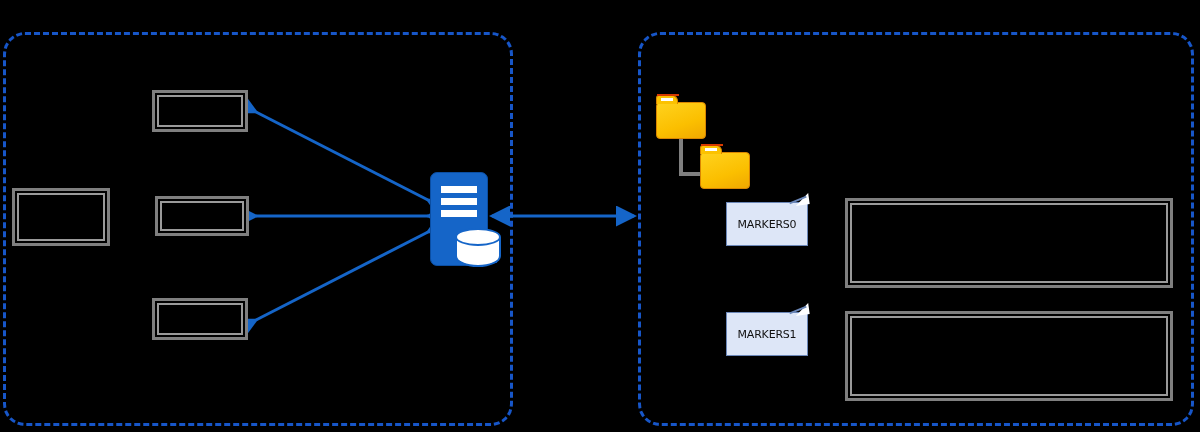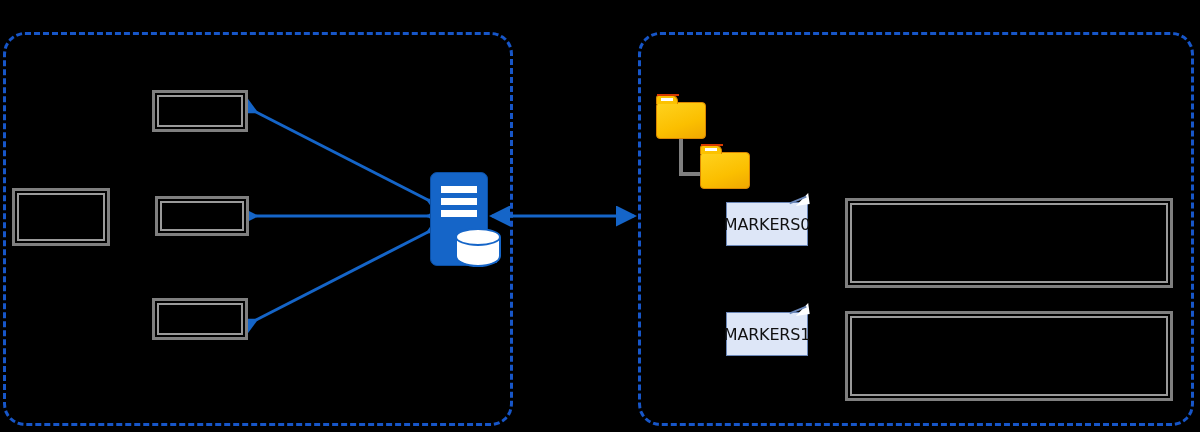--- a/index.html
+++ b/index.html
@@ -121,21 +121,21 @@
     position: absolute;
     width: 82px;
     height: 44px;
     background: #dde6f7;
     border: 1.5px solid #6b87b8;
     box-sizing: border-box;
     display: flex;
     align-items: center;
     justify-content: center;
     color: #111111;
-    font-size: 16px;
+    font-size: 11px;
     letter-spacing: -0.2px;
     font-family: "DejaVu Sans", sans-serif;
   }
   .note .fold {
     position: absolute;
     right: -2px; top: -9px;
     width: 0; height: 0;
     border-left: 14px solid transparent;
     border-bottom: 11px solid #ffffff;
     transform: rotate(-8deg);

